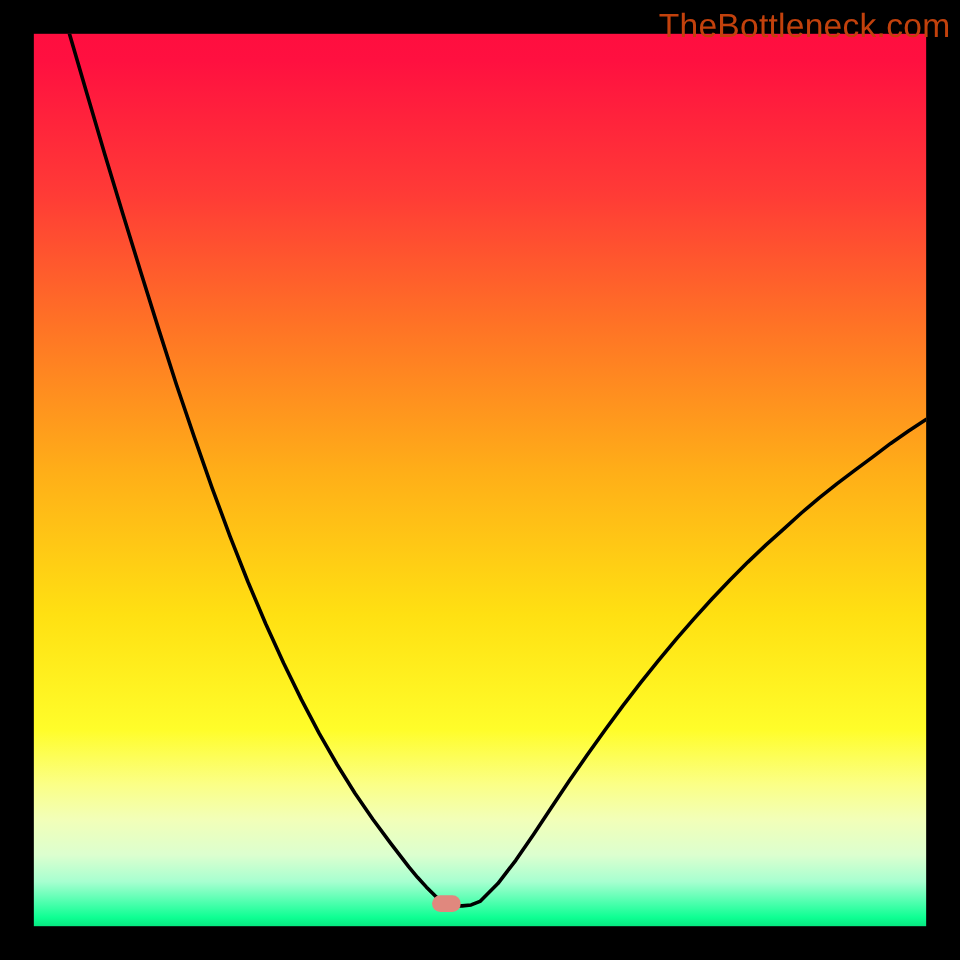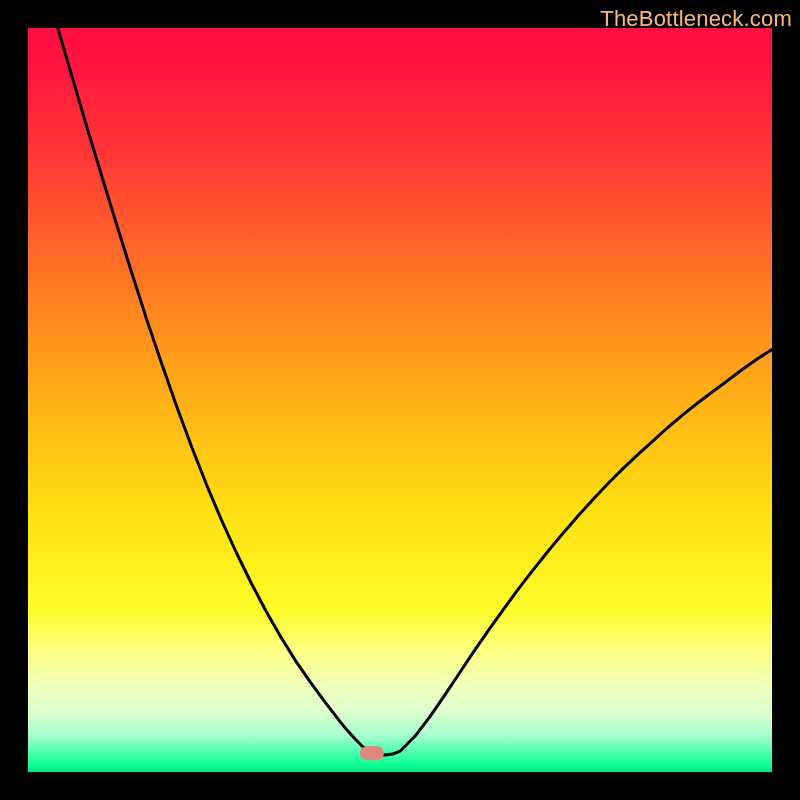--- a/index.html
+++ b/index.html
@@ -60,22 +60,22 @@
     width: 24px;
     height: 14px;
     border-radius: 7px;
     background: #e0887e;
     transform: translate(-50%, -50%);
   }
   .watermark {
     position: absolute;
     top: 6px;
     right: 8px;
-    color: #fdba74;
-    font-size: 22px;
+    color: #c2410c;
+    font-size: 28px;
     font-weight: 500;
     letter-spacing: 0.2px;
     user-select: none;
   }
 </style>
 </head>
 <body>
 
 <div class="stage">
 

